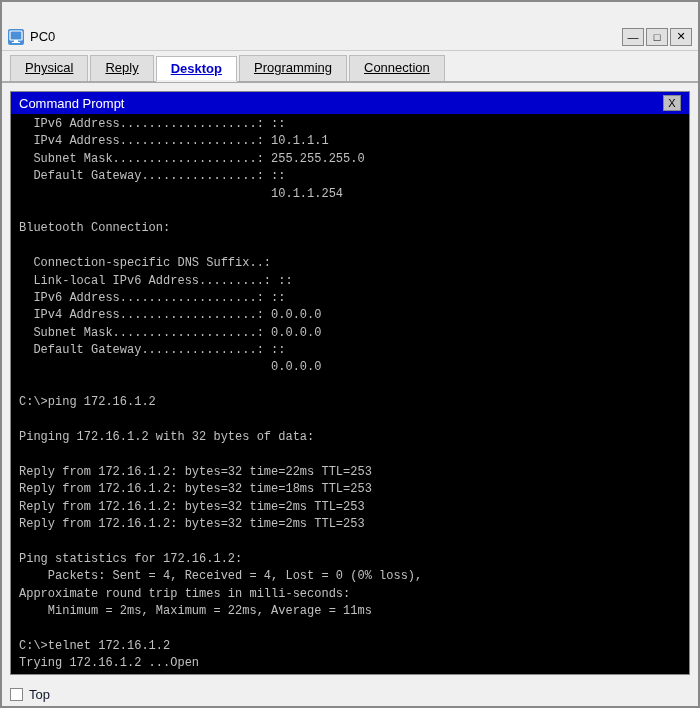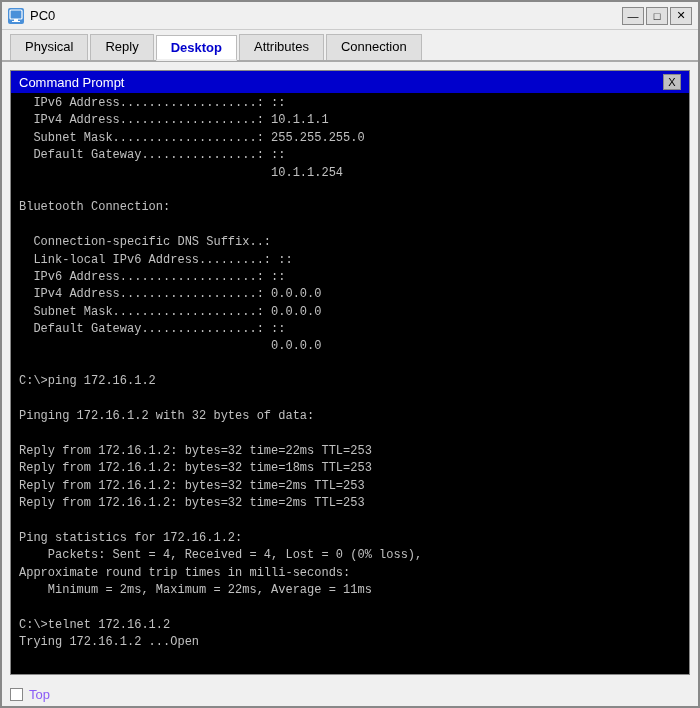--- a/index.html
+++ b/index.html
@@ -21,20 +21,21 @@
       flex-direction: column;
     }
 
     .title-bar {
       background: #f0f0f0;
       display: flex;
       align-items: center;
       padding: 4px 6px;
       height: 28px;
       border-bottom: 1px solid #ccc;
+      margin-top: 21px;
     }
 
     .title-bar-icon {
       width: 16px;
       height: 16px;
       margin-right: 6px;
       background: #4a90d9;
       border-radius: 2px;
       display: flex;
       align-items: center;
@@ -77,20 +78,21 @@
 
     .tab {
       padding: 4px 14px;
       font-size: 13px;
       cursor: pointer;
       border: 1px solid #bbb;
       border-bottom: none;
       background: #e0e0e0;
       margin-right: 2px;
       color: #000;
+      text-decoration: underline;
     }
 
     .tab.active {
       background: #fff;
       border-bottom: 2px solid #fff;
       font-weight: bold;
       color: #0000cc;
       border-bottom-color: #f0f0f0;
       position: relative;
       top: 1px;
@@ -171,21 +173,21 @@
     .checkbox {
       width: 13px;
       height: 13px;
       border: 1px solid #888;
       background: white;
       display: inline-block;
     }
 
     .bottom-label {
       font-size: 13px;
-      color: #8b5cf6;
+      color: #0f172a;
     }
   </style>
 </head>
 <body>
 
 <div class="window">
 
   <div class="title-bar">
     <div class="title-bar-icon">
       <svg width="14" height="14" viewBox="0 0 14 14" xmlns="http://www.w3.org/2000/svg">
@@ -199,21 +201,21 @@
       <button class="title-bar-btn">—</button>
       <button class="title-bar-btn">□</button>
       <button class="title-bar-btn">✕</button>
     </div>
   </div>
 
   <div class="tabs">
     <div class="tab">Physical</div>
     <div class="tab">Reply</div>
     <div class="tab active">Desktop</div>
-    <div class="tab">Attributes</div>
+    <div class="tab">Programming</div>
     <div class="tab">Connection</div>
   </div>
 
   <div class="content-area">
     <div class="cmd-window">
 
       <div class="cmd-titlebar">
         <span>Command Prompt</span>
         <button class="cmd-close-btn">X</button>
       </div>

